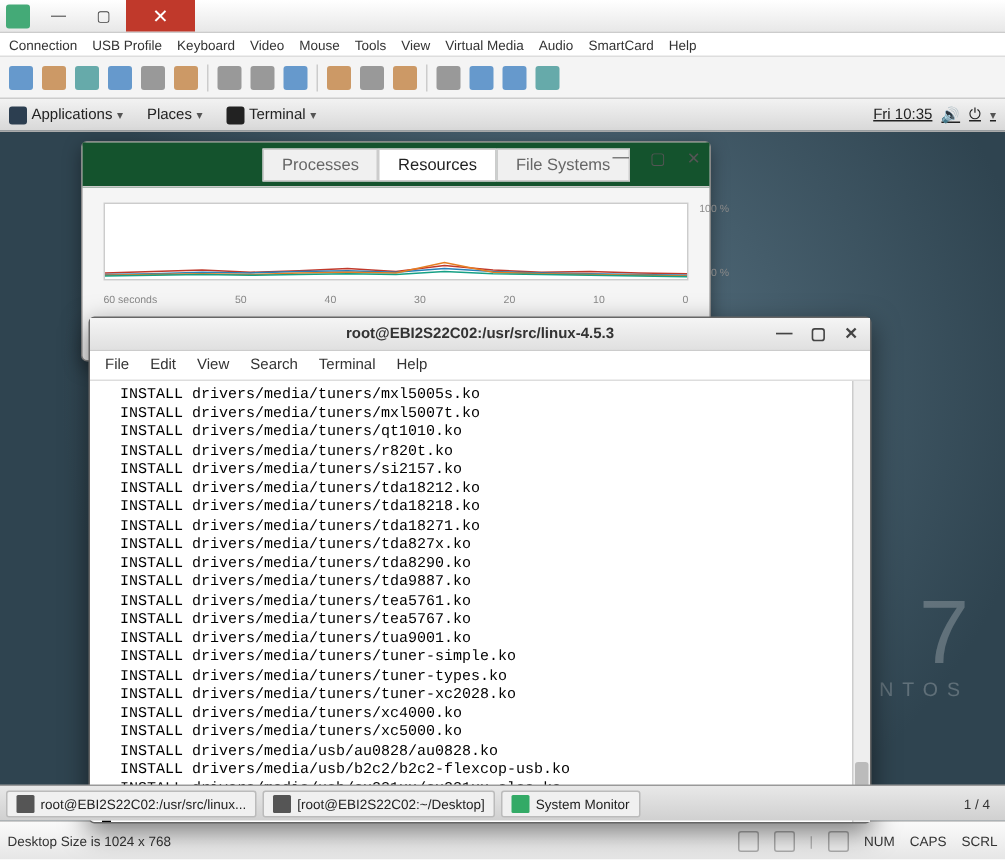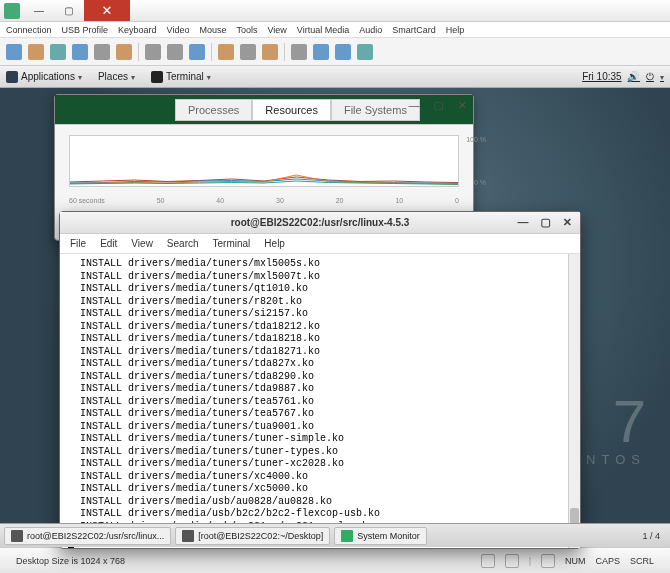--- a/index.html
+++ b/index.html
@@ -57,21 +57,21 @@
 .cursor { display: inline-block; width: 6px; height: 11px; background: #000; vertical-align: bottom; }
 
 
 .gnome-task { position: absolute; left: 0; right: 0; bottom: 0; height: 24px; background: linear-gradient(#e8e8e8,#d0d0d0); border-top: 1px solid #999; display: flex; align-items: center; font-size: 9px; color: #222; padding: 0 4px; gap: 4px; }
 .task-item { display: flex; align-items: center; gap: 4px; padding: 2px 6px; background: #f0f0f0; border: 1px solid #bbb; border-radius: 2px; max-width: 170px; overflow: hidden; white-space: nowrap; }
 .task-item .ico { width: 12px; height: 12px; background: #555; border-radius: 1px; flex-shrink: 0; }
 .task-spacer { flex: 1; }
 .task-ws { color: #333; padding: 0 6px; }
 
 
-.win-status { height: 26px; background: linear-gradient(#fafafa,#e6e6e6); border-top: 1px solid #ccc; display: flex; align-items: center; font-size: 9px; color: #333; padding: 0 16px; }
+.win-status { height: 26px; background: linear-gradient(#fafafa,#e6e6e6); border-top: 1px solid #ccc; display: flex; align-items: center; font-size: 9px; color: #333; padding: 0 5px; }
 .status-right { margin-left: auto; display: flex; align-items: center; gap: 10px; }
 .sicon { width: 14px; height: 14px; border: 1px solid #aaa; border-radius: 2px; background: #eee; }
 </style>
 </head>
 <body>
 
 <div class="win-titlebar">
   <div class="win-title-icon"></div>
   <div class="win-btns">
     <div class="win-btn">—</div>

